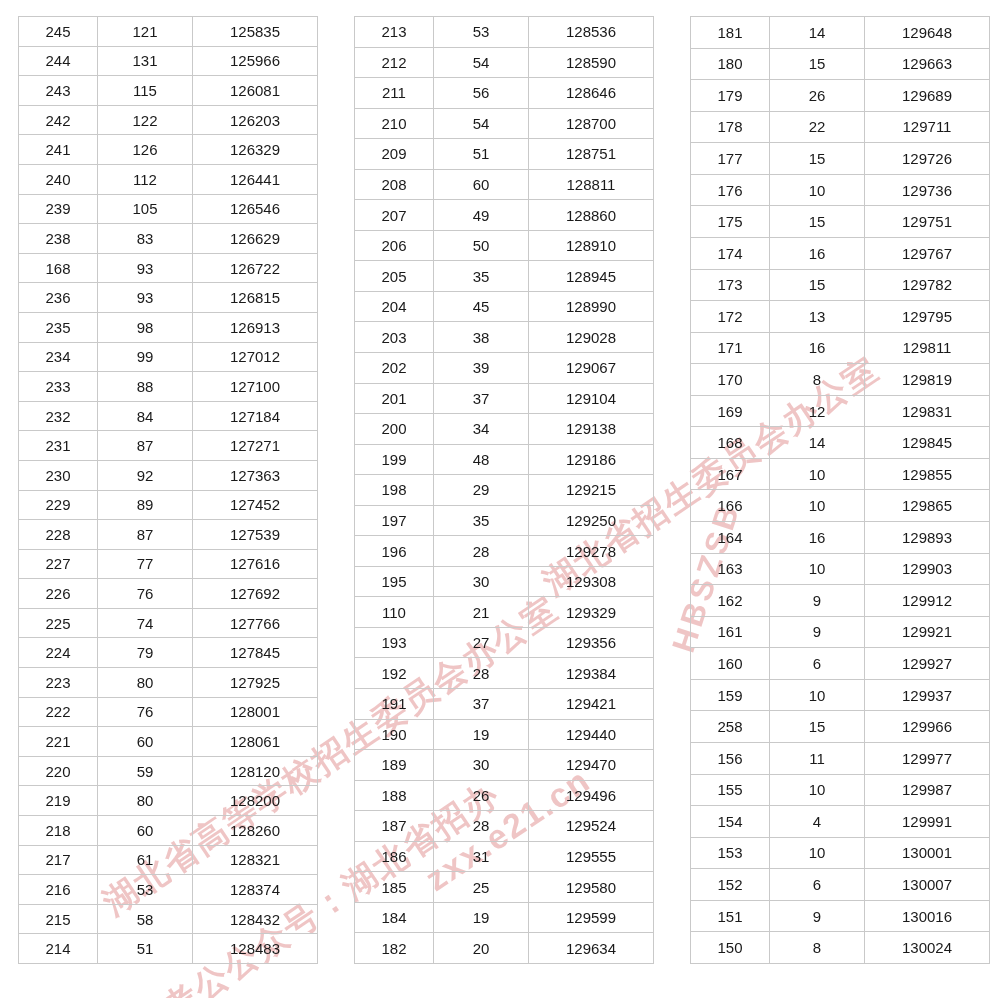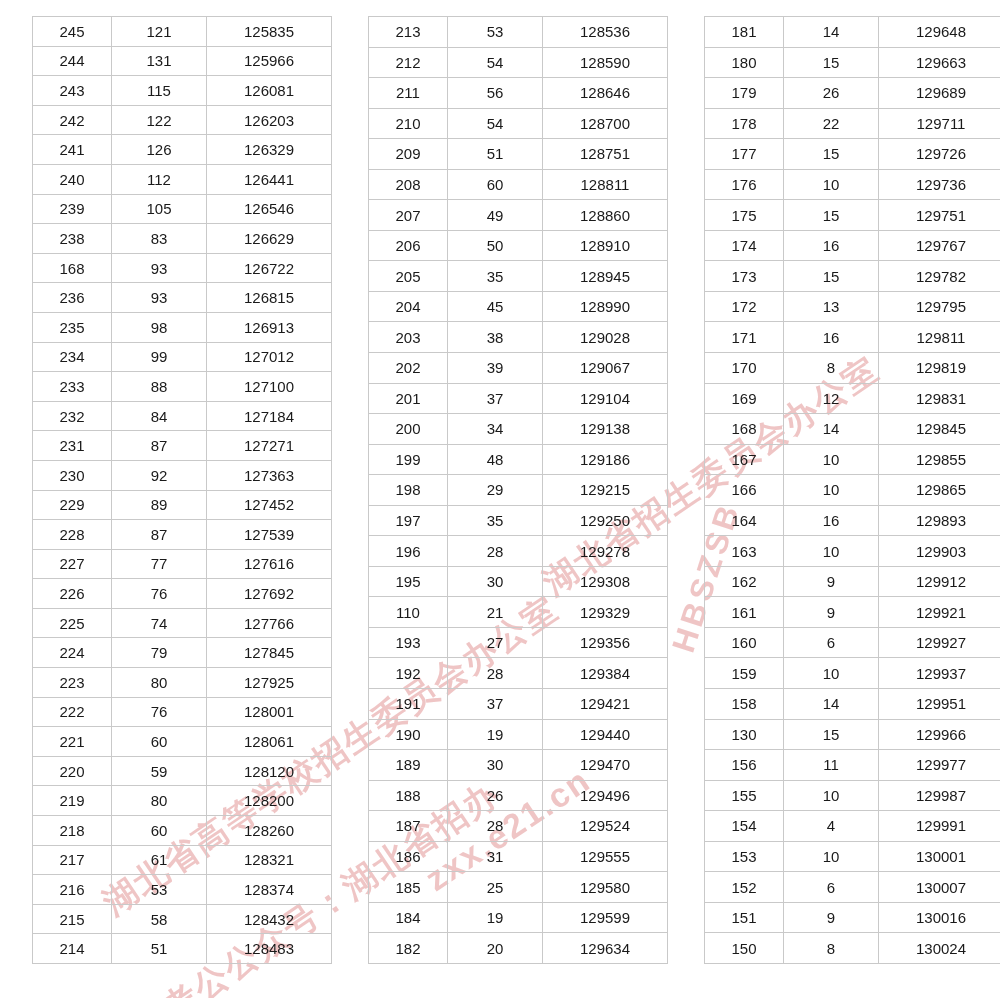--- a/index.html
+++ b/index.html
@@ -20,21 +20,20 @@
     height: 998px;
     box-sizing: border-box;
     padding: 16px 18px 0 18px;
   }
   .columns {
     display: flex;
     gap: 36px;
     justify-content: space-between;
     position: relative;
     z-index: 2;
-    margin-left: 14px;
   }
   table.score-table {
     border-collapse: collapse;
     width: 296px;
     table-layout: fixed;
     background: transparent;
   }
   table.score-table td {
     border: 1px solid #c9c9c9;
     height: 28.6px;
@@ -546,26 +545,21 @@
             <td class="col-score">160</td>
             <td class="col-count">6</td>
             <td class="col-cum">129927</td>
           </tr>
           <tr>
             <td class="col-score">159</td>
             <td class="col-count">10</td>
             <td class="col-cum">129937</td>
           </tr>
           <tr>
-            <td class="col-score">158</td>
-            <td class="col-count">14</td>
-            <td class="col-cum">129951</td>
-          </tr>
-          <tr>
-            <td class="col-score">130</td>
+            <td class="col-score">258</td>
             <td class="col-count">15</td>
             <td class="col-cum">129966</td>
           </tr>
           <tr>
             <td class="col-score">156</td>
             <td class="col-count">11</td>
             <td class="col-cum">129977</td>
           </tr>
           <tr>
             <td class="col-score">155</td>

